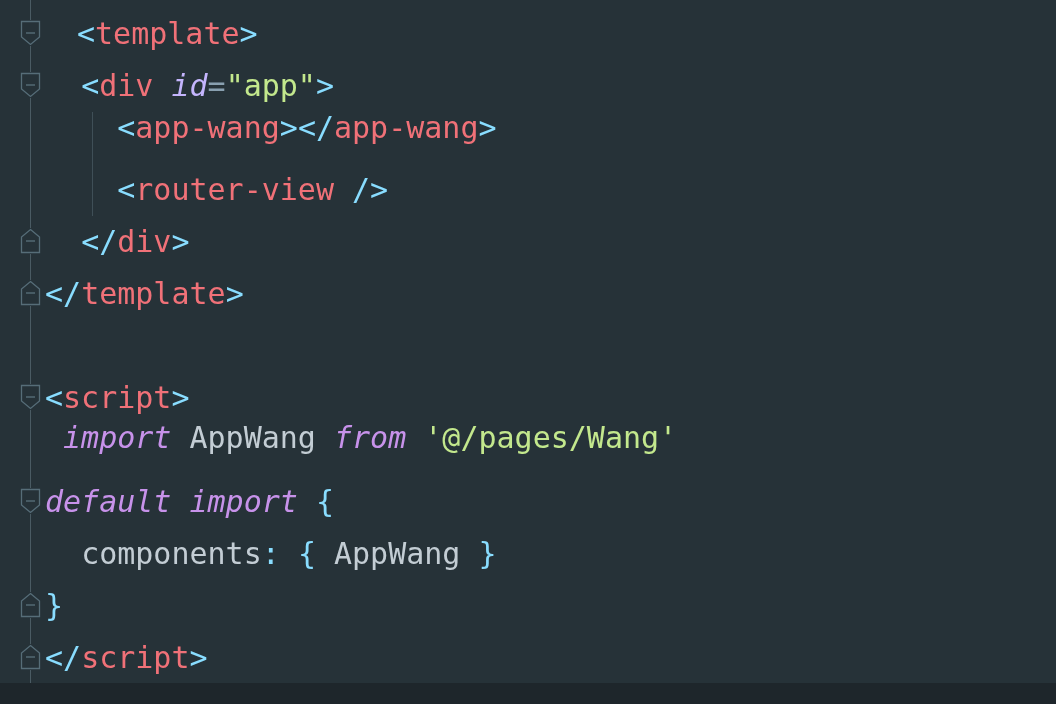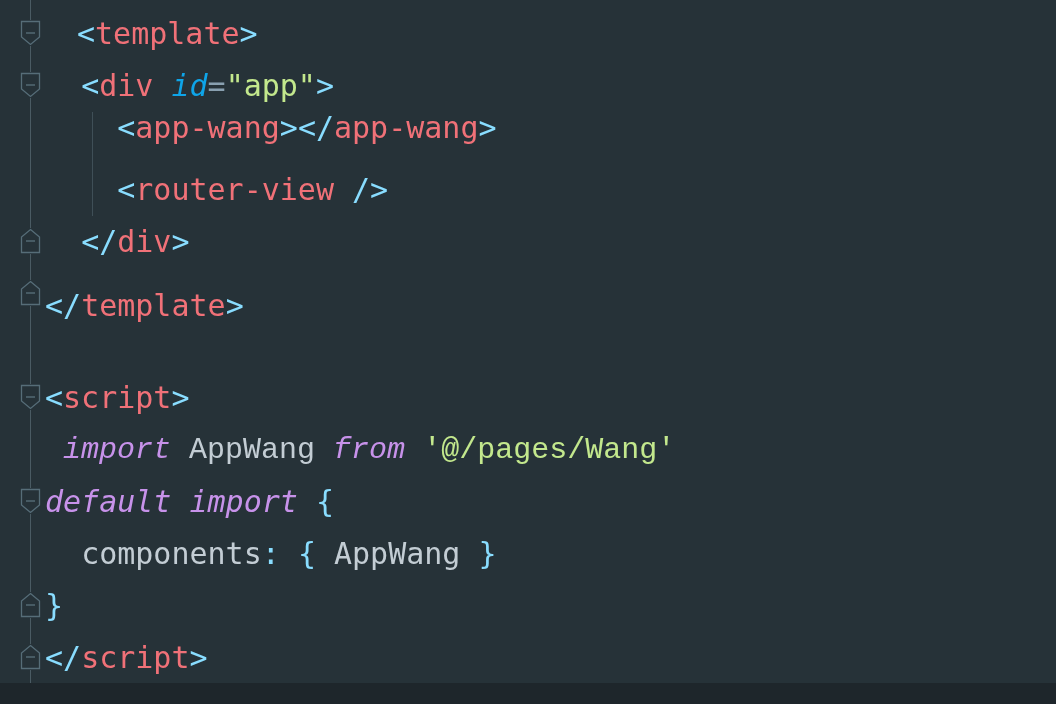--- a/index.html
+++ b/index.html
@@ -74,21 +74,21 @@
     line-height: 52px;
     white-space: pre;
     font-size: 30px;
     letter-spacing: 0px;
     font-family: "DejaVu Sans Mono", "Liberation Mono", monospace;
   }
 
   
   .t-punct    { color: #89ddff; }          
   .t-tag      { color: #f07178; }          
-  .t-attr     { color: #0ea5e9; font-style: italic; }
+  .t-attr     { color: #c4b5fd; font-style: italic; }
   .t-string   { color: #c3e88d; }
   .t-keyword  { color: #c792ea; font-style: italic; }
   .t-plain    { color: #c3cdd4; }
   .t-eq       { color: #89a0b0; }
 </style>
 </head>
 <body>
 
 <div id="editor">
 
@@ -160,24 +160,24 @@
           </svg>
         </div>
       </div>
 
     <div id="code-lines">
         <div class="code-line" style="top: 8px; margin-left: 32px;"><span class="t-punct">&lt;</span><span class="t-tag">template</span><span class="t-punct">&gt;</span></div>
         <div class="code-line" style="top: 60px;"><span class="t-plain">  </span><span class="t-punct">&lt;</span><span class="t-tag">div</span><span class="t-plain"> </span><span class="t-attr">id</span><span class="t-eq">=</span><span class="t-string">"app"</span><span class="t-punct">&gt;</span></div>
         <div class="code-line" style="top: 102px;"><span class="t-plain">    </span><span class="t-punct">&lt;</span><span class="t-tag">app-wang</span><span class="t-punct">&gt;</span><span class="t-punct">&lt;/</span><span class="t-tag">app-wang</span><span class="t-punct">&gt;</span></div>
         <div class="code-line" style="top: 164px;"><span class="t-plain">    </span><span class="t-punct">&lt;</span><span class="t-tag">router-view</span><span class="t-punct"> /&gt;</span></div>
         <div class="code-line" style="top: 216px;"><span class="t-plain">  </span><span class="t-punct">&lt;/</span><span class="t-tag">div</span><span class="t-punct">&gt;</span></div>
-        <div class="code-line" style="top: 280px;"><span class="t-punct">&lt;/</span><span class="t-tag">template</span><span class="t-punct">&gt;</span></div>
+        <div class="code-line" style="top: 268px;"><span class="t-punct">&lt;/</span><span class="t-tag">template</span><span class="t-punct">&gt;</span></div>
         <div class="code-line" style="top: 320px;"></div>
         <div class="code-line" style="top: 372px;"><span class="t-punct">&lt;</span><span class="t-tag">script</span><span class="t-punct">&gt;</span></div>
-        <div class="code-line" style="top: 424px; font-family: Liberation Mono, monospace;"><span class="t-plain"> </span><span class="t-keyword">import</span><span class="t-plain"> </span><span class="t-plain">AppWang</span><span class="t-plain"> </span><span class="t-keyword">from</span><span class="t-plain"> </span><span class="t-string">'@/pages/Wang'</span></div>
+        <div class="code-line" style="top: 412px;"><span class="t-plain"> </span><span class="t-keyword">import</span><span class="t-plain"> </span><span class="t-plain">AppWang</span><span class="t-plain"> </span><span class="t-keyword">from</span><span class="t-plain"> </span><span class="t-string">'@/pages/Wang'</span></div>
         <div class="code-line" style="top: 476px;"><span class="t-keyword">default</span><span class="t-plain"> </span><span class="t-keyword">import</span><span class="t-plain"> </span><span class="t-punct">{</span></div>
         <div class="code-line" style="top: 528px;"><span class="t-plain">  </span><span class="t-plain">components</span><span class="t-punct">:</span><span class="t-plain"> </span><span class="t-punct">{</span><span class="t-plain"> </span><span class="t-plain">AppWang</span><span class="t-plain"> </span><span class="t-punct">}</span></div>
         <div class="code-line" style="top: 580px;"><span class="t-punct">}</span></div>
         <div class="code-line" style="top: 632px;"><span class="t-punct">&lt;/</span><span class="t-tag">script</span><span class="t-punct">&gt;</span></div>
       </div>
 
   </div>
 
   <div id="bottom-strip"></div>
 

